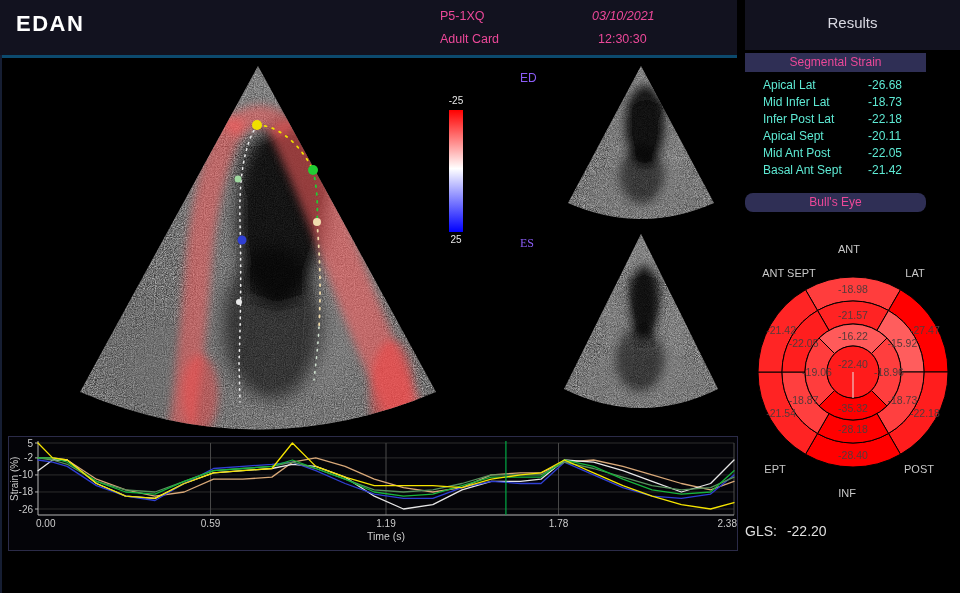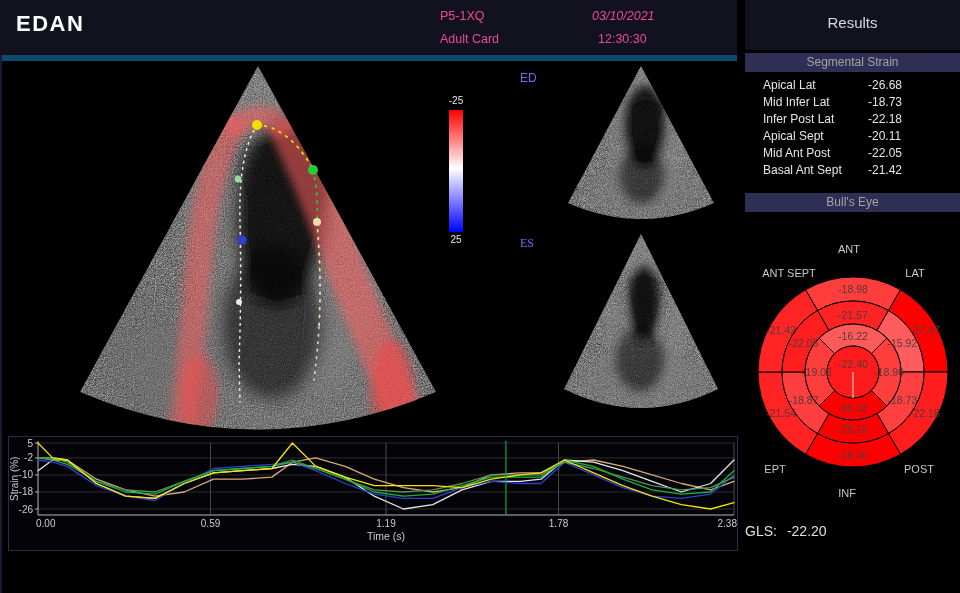--- a/index.html
+++ b/index.html
@@ -1,35 +1,35 @@
 <!DOCTYPE html>
 <html><head>
 <meta charset="utf-8">
 <style>
   html,body{margin:0;padding:0;background:#000;width:960px;height:593px;overflow:hidden;
     font-family:"Liberation Sans",sans-serif;-webkit-font-smoothing:antialiased;}
   .abs{position:absolute;}
   
-  #header{left:0;top:0;width:737px;height:55px;background:#12121f;border-bottom:6px solid #0c4a6e;}
+  #header{left:0;top:0;width:737px;height:55px;background:#12121f;border-bottom:3px solid #0c4a6e;}
   #logo{left:16px;top:11px;color:#fff;font-size:22px;font-weight:bold;letter-spacing:1.5px;}
   .hdr-txt{color:#ec4899;font-size:12.5px;}
   #probe{left:440px;top:9px;}
   #preset{left:440px;top:32px;}
   #date{left:592px;top:9px;font-style:italic;}
   #time{left:598px;top:32px;}
   
   #right-panel{left:745px;top:0;width:215px;height:593px;background:#000;}
   #results-hdr{left:0;top:0;width:215px;height:50px;background:#12121f;}
   #results-title{width:215px;top:14px;text-align:center;color:#d9d9e2;font-size:15px;}
-  .section-bar{width:215px;height:19px;background:#2f2f55;color:#a3a3a3;font-size:12px;
+  .section-bar{width:181px;height:19px;background:#2f2f55;color:#ec4899;font-size:12px;
     text-align:center;line-height:19px;}
   #seg-bar{top:53px;left:0;}
-  #be-bar{top:193px;left:0;}
+  #be-bar{top:193px;left:0;border-radius:8px;}
   #seg-table{left:0;top:77px;width:215px;}
-  .seg-row{display:flex;height:17px;line-height:17px;font-size:12px;color:#e5e5e5;}
+  .seg-row{display:flex;height:17px;line-height:17px;font-size:12px;color:#5eead4;}
   .seg-row .lab{padding-left:18px;width:105px;}
   .seg-row .val{flex:1;text-align:left;}
   #bullseye{left:0;top:215px;}
   #gls-row{left:0;top:523px;width:215px;text-align:left;color:#dfdfdf;font-size:14px;}
   #gls-row .v{margin-left:10px;}
   
   #left-edge{left:0;top:55px;width:2px;height:538px;background:#161e33;}
   #us-main{left:30px;top:62px;}
   #colorbar{left:449px;top:110px;width:14px;height:122px;}
   .cb-lab{color:#e8e8e8;font-size:10px;width:40px;text-align:center;left:436px;}

